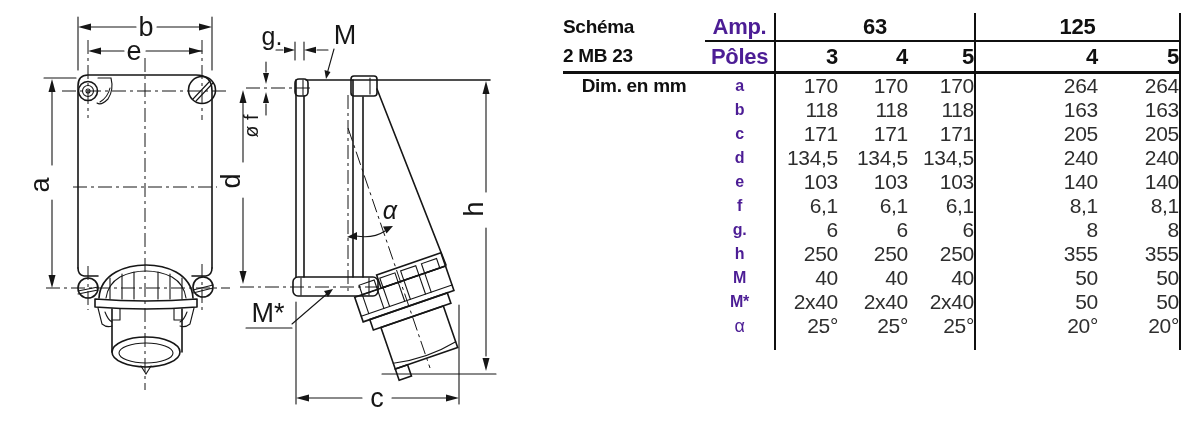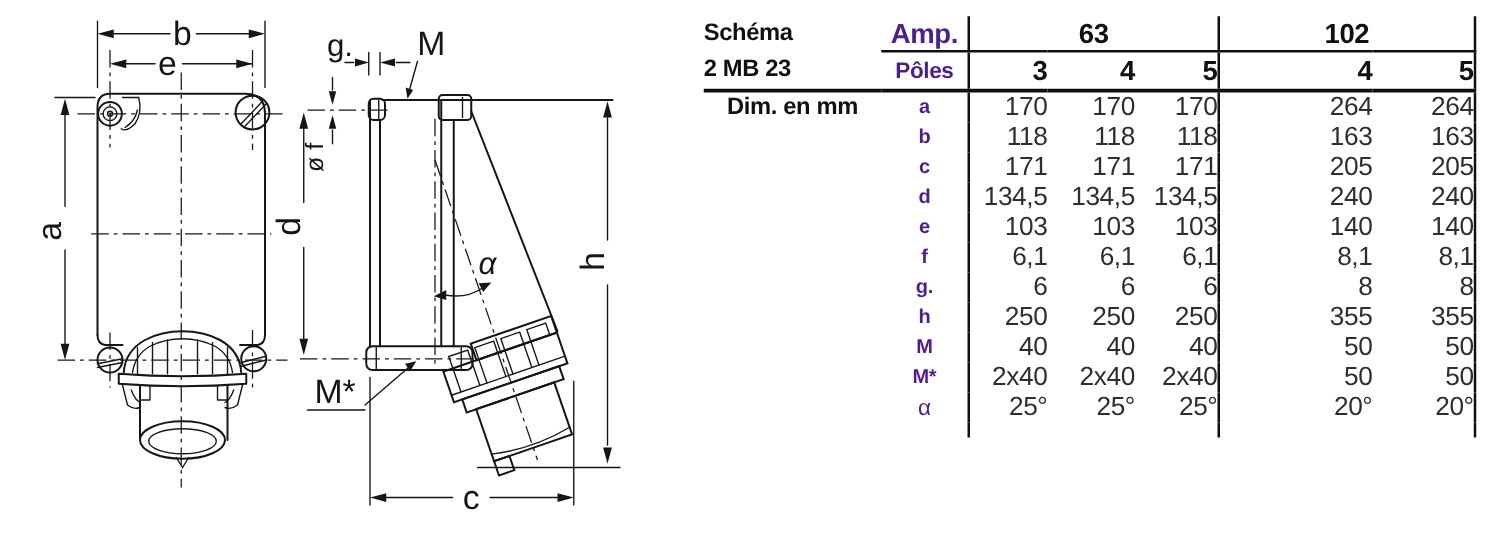--- a/index.html
+++ b/index.html
@@ -205,25 +205,25 @@
         <col style="width:70px">
         <col style="width:67px">
       <col style="width:123px">
         <col style="width:82px">
     </colgroup>
     <thead>
       <tr>
         <td class="c-lab h1">Schéma</td>
         <td class="c-dim h1 ul" style="font-size:22px">Amp.</td>
         <td class="h1 ul ctr bl" colspan="3">63</td>
-        <td class="h1 ul ctr bl br" colspan="2">102</td>
+        <td class="h1 ul ctr bl br" colspan="2">125</td>
       </tr>
       <tr>
         <td class="c-lab h1 r2 bb">2 MB 23</td>
-        <td class="c-dim h1 r2 bb" style="font-size:18px">Pôles</td>
+        <td class="c-dim h1 r2 bb" style="font-size:22px">Pôles</td>
         <td class="h1 r2 bb c-pole pp1 bl">3</td>
         <td class="h1 r2 bb c-pole pp2">4</td>
         <td class="h1 r2 bb c-pole pp3">5</td>
         <td class="h1 r2 bb c-pole pp4 bl">4</td>
         <td class="h1 r2 bb c-pole pp5 br">5</td>
       </tr>
     </thead>
     <tbody>
         <tr>
           <td class="c-lab">Dim. en mm</td>

